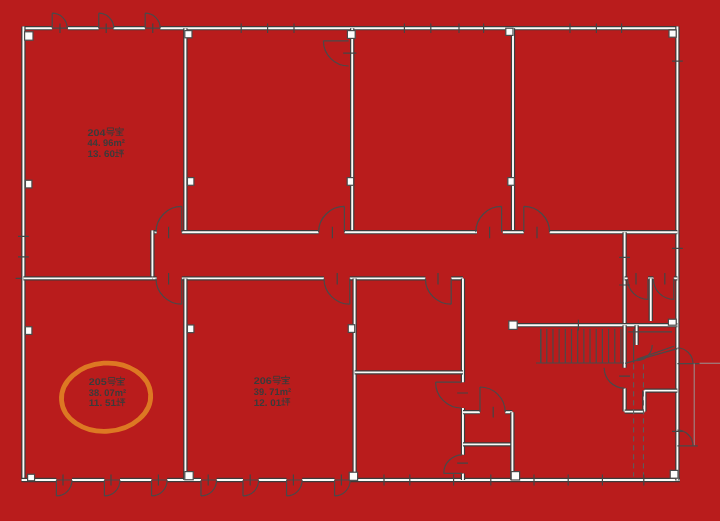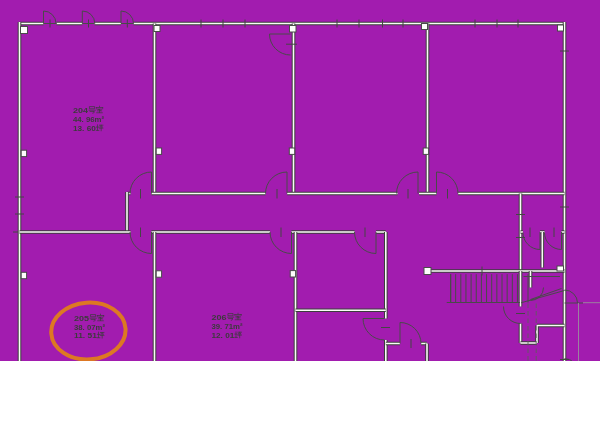--- a/index.html
+++ b/index.html
@@ -1,15 +1,15 @@
 <!DOCTYPE html>
 <html><head><meta charset="utf-8">
 <style>
 html,body{margin:0;padding:0;background:#ffffff;}
-#plan{position:relative;width:600px;height:361px;background:#a21caf;}
+#plan{position:relative;width:600px;height:434px;background:#b91c1c;}
 .wd{fill:none;stroke:#3c3c3c;stroke-width:3.6;stroke-linecap:butt}
 .wc{fill:none;stroke:#fbfbf8;stroke-width:1.6;stroke-linecap:butt}
 .tn{fill:none;stroke:#4a4a4a;stroke-width:1}
 .lt{fill:none;stroke:#9a9a9a;stroke-width:0.8}
 .tk{fill:none;stroke:#454545;stroke-width:1}
 .dash{fill:none;stroke:#5d5d5d;stroke-width:0.9;stroke-dasharray:4.5 3}
 .mk{fill:#fdfdfc;stroke:#4a4a4a;stroke-width:1}
 .txt text{font-family:"Liberation Sans",sans-serif;font-size:8px;font-weight:700;fill:#3b3b3b;letter-spacing:0}
 .kj{fill:none;stroke:#3b3b3b;stroke-width:1.05;stroke-linecap:round;stroke-linejoin:round}
 </style></head>

